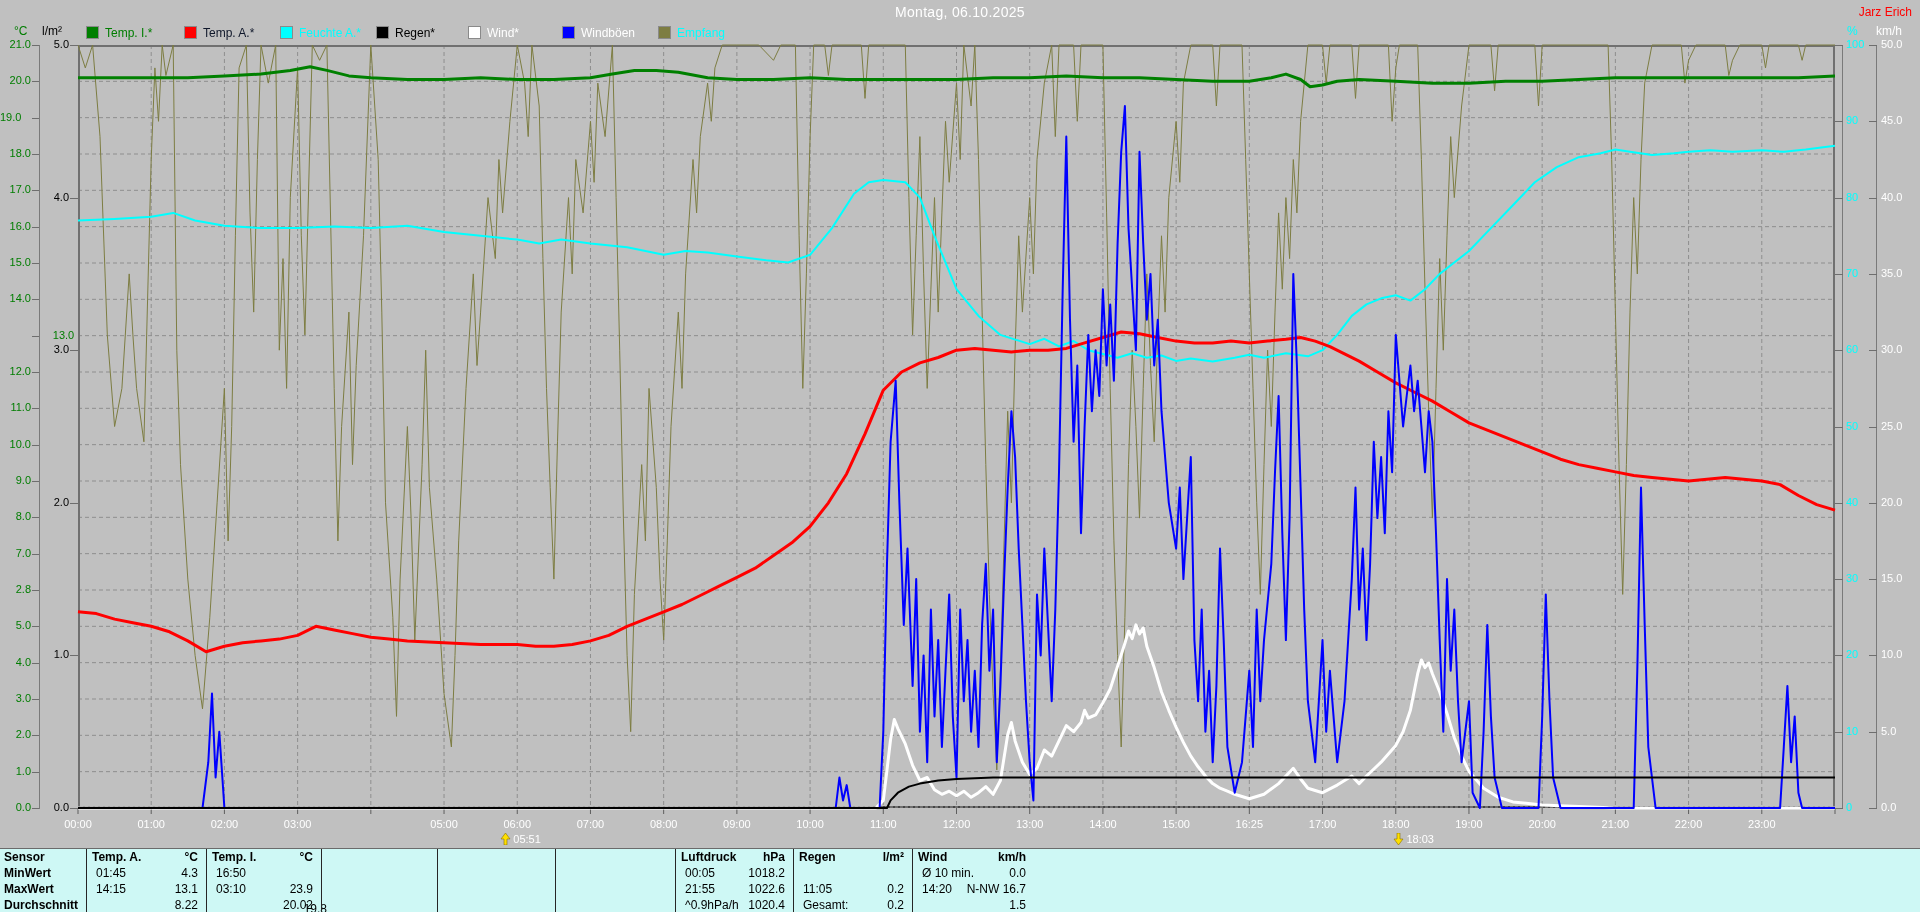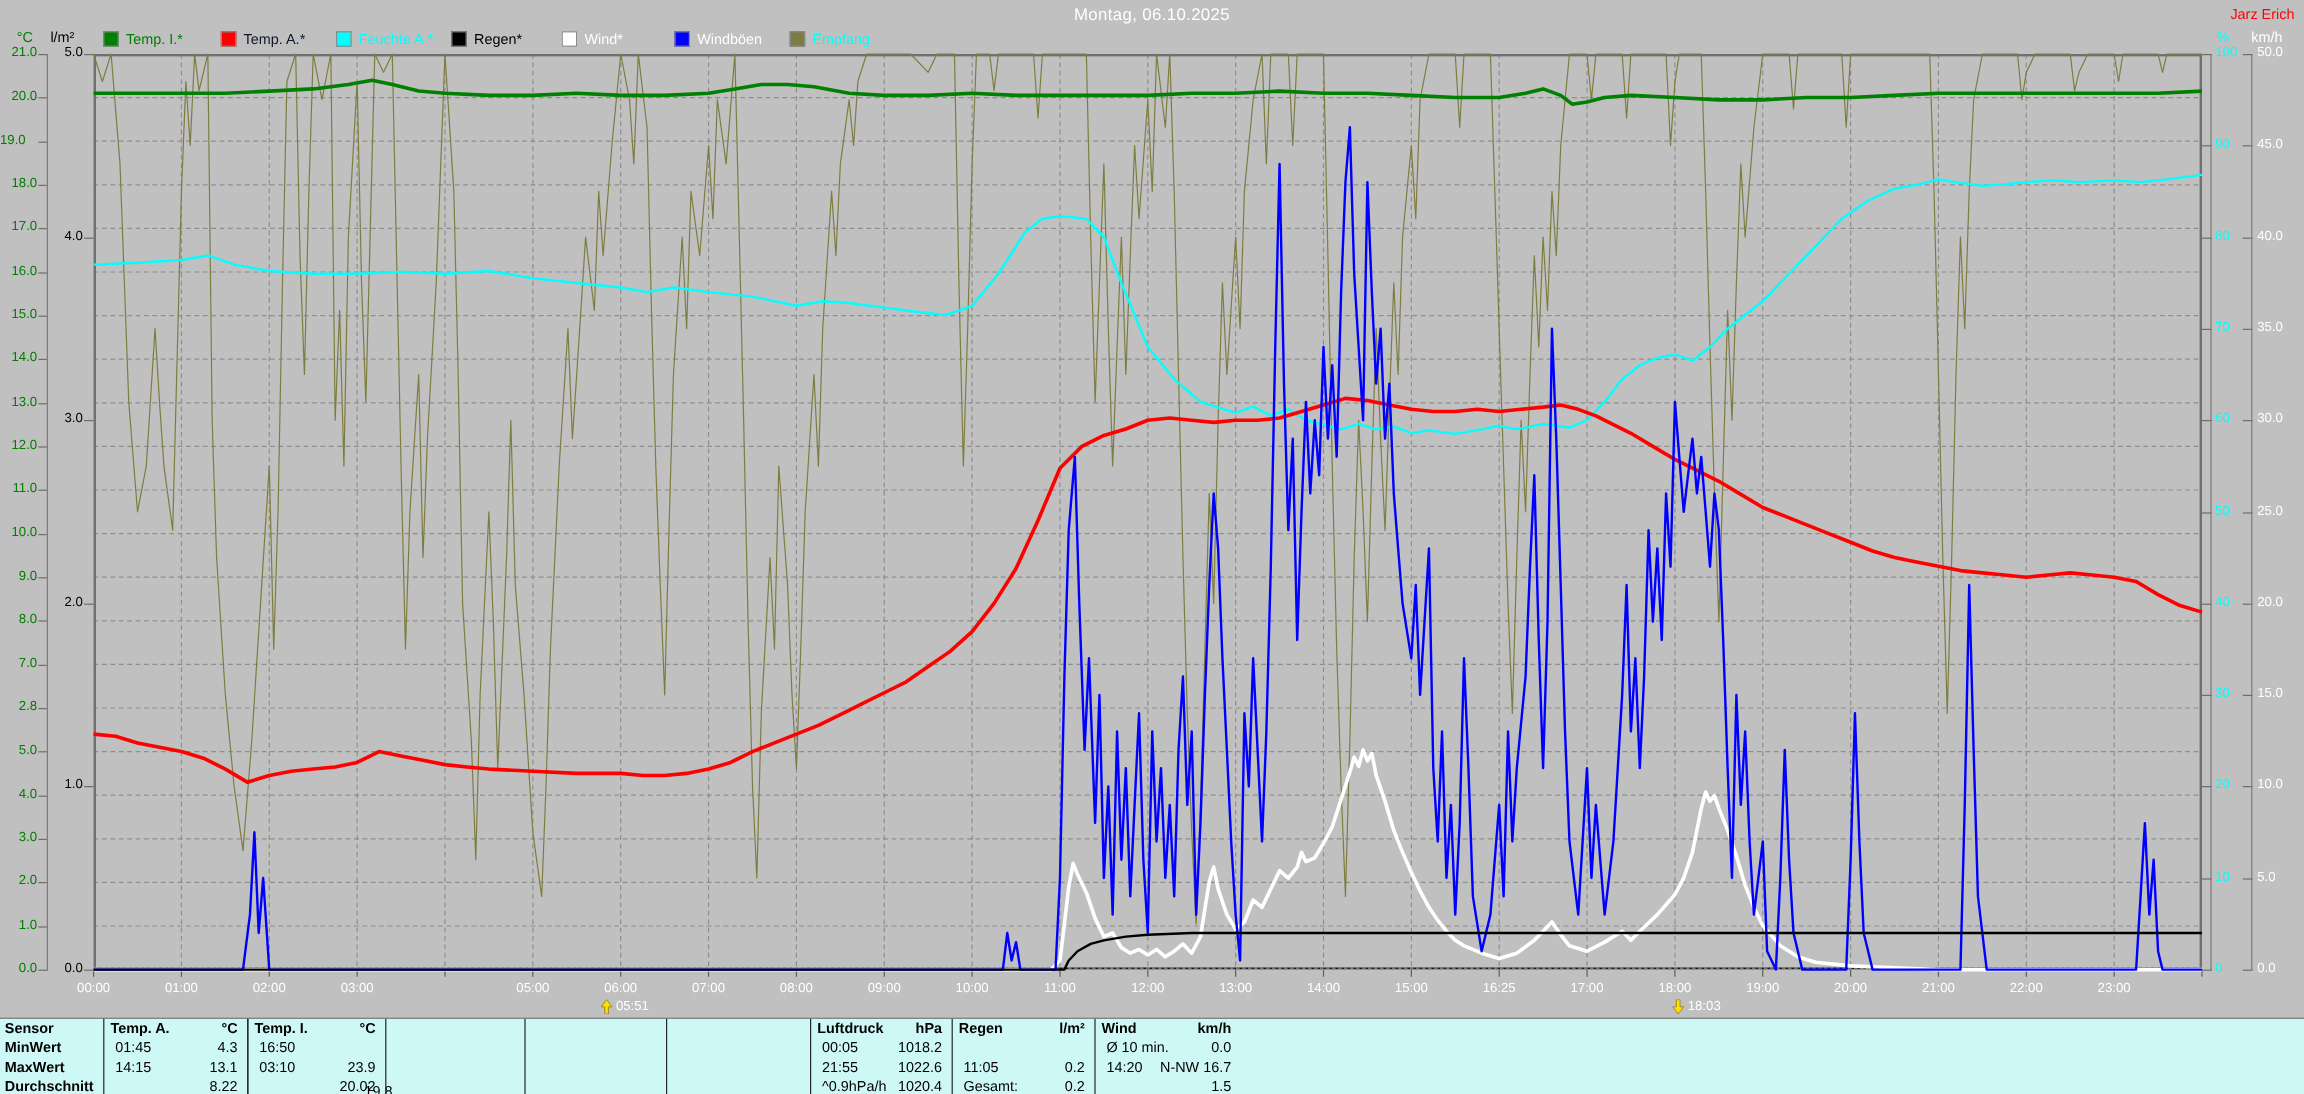--- a/index.html
+++ b/index.html
@@ -177,21 +177,21 @@
       <div class="tick-label" style="left: 0px; width: 31px; top: 147px; color: rgb(0, 125, 0); text-align: right;">18.0</div>
       <div class="tick-mark" style="left: 32px; width: 7px; top: 190.333px;"></div>
       <div class="tick-label" style="left: 0px; width: 31px; top: 183.333px; color: rgb(0, 125, 0); text-align: right;">17.0</div>
       <div class="tick-mark" style="left: 32px; width: 7px; top: 226.667px;"></div>
       <div class="tick-label" style="left: 0px; width: 31px; top: 219.667px; color: rgb(0, 125, 0); text-align: right;">16.0</div>
       <div class="tick-mark" style="left: 32px; width: 7px; top: 263px;"></div>
       <div class="tick-label" style="left: 0px; width: 31px; top: 256px; color: rgb(0, 125, 0); text-align: right;">15.0</div>
       <div class="tick-mark" style="left: 32px; width: 7px; top: 299.333px;"></div>
       <div class="tick-label" style="left: 0px; width: 31px; top: 292.333px; color: rgb(0, 125, 0); text-align: right;">14.0</div>
       <div class="tick-mark" style="left: 32px; width: 7px; top: 335.667px;"></div>
-      <div class="tick-label" style="left: 0px; width: 31px; top: 328.667px; color: rgb(0, 125, 0); text-align: right;">13.0</div>
+      <div class="tick-label" style="left: 0px; width: 31px; top: 328.667px; color: rgb(0, 125, 0); text-align: center; padding-left: 48px;">13.0</div>
       <div class="tick-mark" style="left: 32px; width: 7px; top: 372px;"></div>
       <div class="tick-label" style="left: 0px; width: 31px; top: 365px; color: rgb(0, 125, 0); text-align: right;">12.0</div>
       <div class="tick-mark" style="left: 32px; width: 7px; top: 408.333px;"></div>
       <div class="tick-label" style="left: 0px; width: 31px; top: 401.333px; color: rgb(0, 125, 0); text-align: right;">11.0</div>
       <div class="tick-mark" style="left: 32px; width: 7px; top: 444.667px;"></div>
       <div class="tick-label" style="left: 0px; width: 31px; top: 437.667px; color: rgb(0, 125, 0); text-align: right;">10.0</div>
       <div class="tick-mark" style="left: 32px; width: 7px; top: 481px;"></div>
       <div class="tick-label" style="left: 0px; width: 31px; top: 474px; color: rgb(0, 125, 0); text-align: right;">9.0</div>
       <div class="tick-mark" style="left: 32px; width: 7px; top: 517.333px;"></div>
       <div class="tick-label" style="left: 0px; width: 31px; top: 510.333px; color: rgb(0, 125, 0); text-align: right;">8.0</div>

